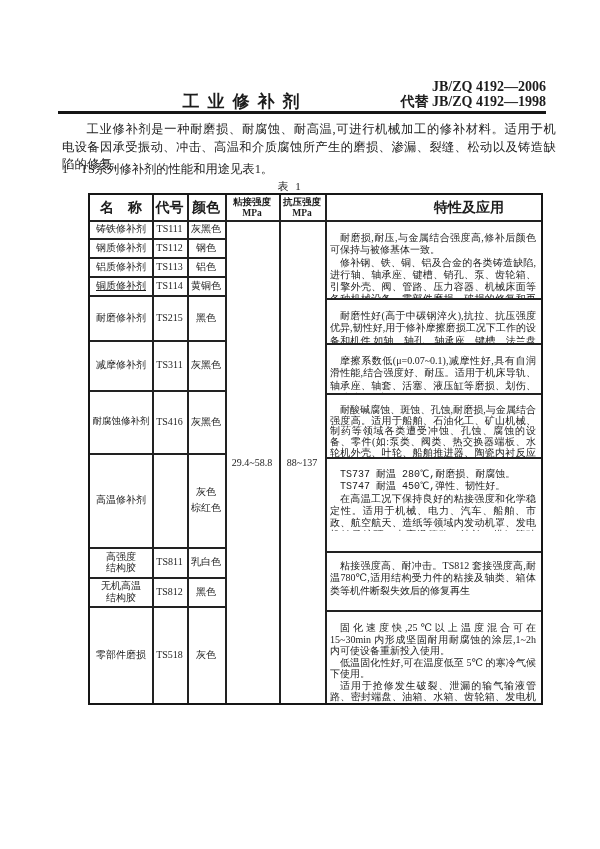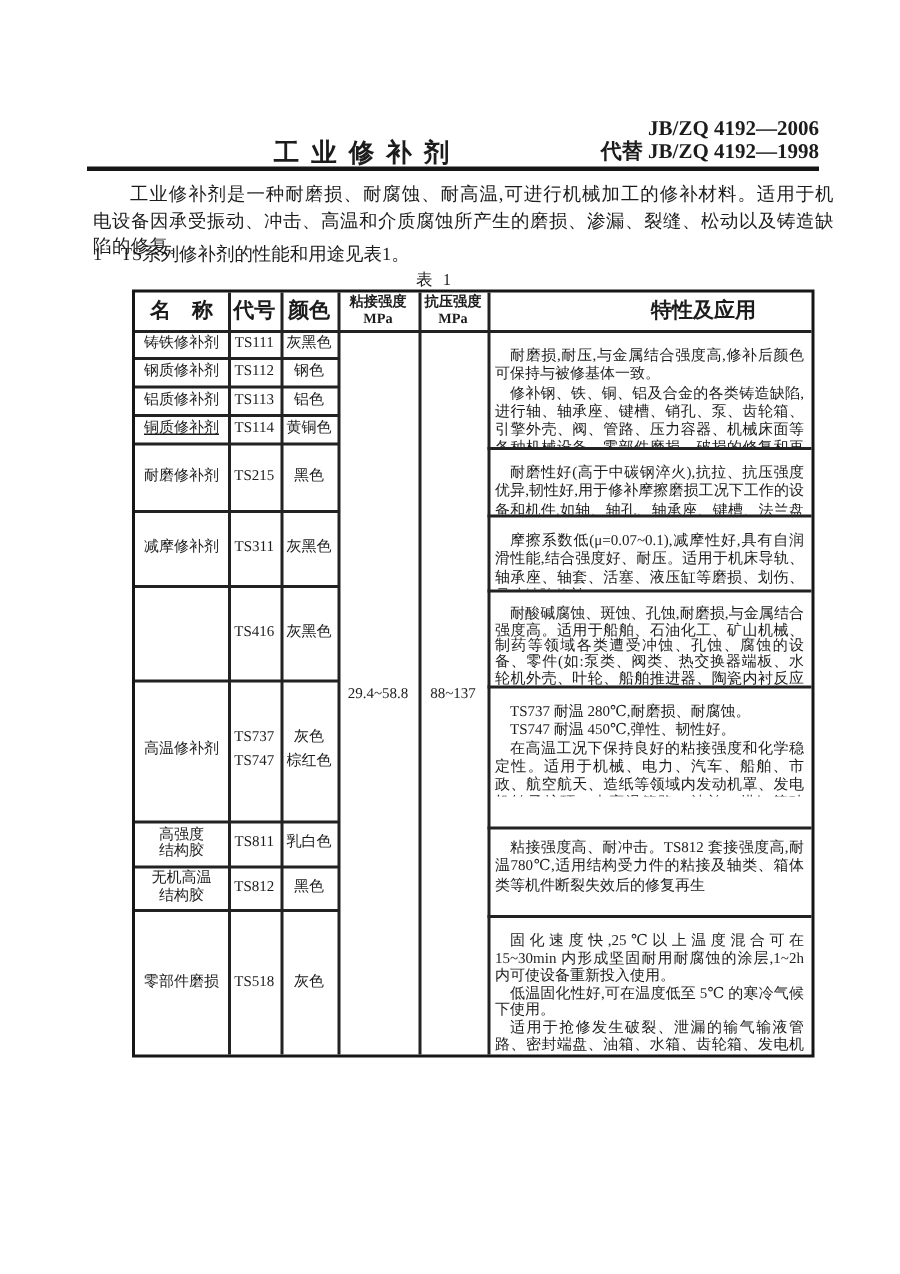--- a/index.html
+++ b/index.html
@@ -108,26 +108,25 @@
     <div class="c" style="left:97px;top:81px;width:38px;height:19px;">黄铜色</div>
 
     <div class="c" style="left:0;top:100px;width:62px;height:45px;">耐磨修补剂</div>
     <div class="c" style="left:62px;top:100px;width:35px;height:45px;">TS215</div>
     <div class="c" style="left:97px;top:100px;width:38px;height:45px;">黑色</div>
 
     <div class="c" style="left:0;top:145px;width:62px;height:50px;">减摩修补剂</div>
     <div class="c" style="left:62px;top:145px;width:35px;height:50px;">TS311</div>
     <div class="c" style="left:97px;top:145px;width:38px;height:50px;">灰黑色</div>
 
+    <div class="c" style="left:0;top:195px;width:62px;height:63px;font-size:9.5px;">耐腐蚀修补剂</div>
     <div class="c" style="left:62px;top:195px;width:35px;height:63px;">TS416</div>
     <div class="c" style="left:97px;top:195px;width:38px;height:63px;">灰黑色</div>
 
     <div class="c" style="left:0;top:258px;width:62px;height:94px;">高温修补剂</div>
-    <div class="c" style="left:62px;top:258px;width:35px;height:94px;line-height:16px;">TS737
-TS747</div>
     <div class="c" style="left:97px;top:258px;width:38px;height:94px;line-height:16px;">灰色
 棕红色</div>
 
     <div class="c" style="left:0;top:352px;width:62px;height:30px;">高强度
 结构胶</div>
     <div class="c" style="left:62px;top:352px;width:35px;height:30px;">TS811</div>
     <div class="c" style="left:97px;top:352px;width:38px;height:30px;">乳白色</div>
 
     <div class="c" style="left:0;top:382px;width:62px;height:29px;">无机高温
 结构胶</div>
@@ -147,21 +146,21 @@
     </div>
     <div class="f" style="top:103px;height:45px;">
       <div class="fp">耐磨性好(高于中碳钢淬火),抗拉、抗压强度优异,韧性好,用于修补摩擦磨损工况下工作的设备和机件,如轴、轴孔、轴承座、键槽、法兰盘等</div>
     </div>
     <div class="f" style="top:148px;height:50px;">
       <div class="fp">摩擦系数低(μ=0.07~0.1),减摩性好,具有自润滑性能,结合强度好、耐压。适用于机床导轨、轴承座、轴套、活塞、液压缸等磨损、划伤、尺寸缺陷修补</div>
     </div>
     <div class="f tight" style="top:198px;height:64px;">
       <div class="fp">耐酸碱腐蚀、斑蚀、孔蚀,耐磨损,与金属结合强度高。适用于船舶、石油化工、矿山机械、制药等领域各类遭受冲蚀、孔蚀、腐蚀的设备、零件(如:泵类、阀类、热交换器端板、水轮机外壳、叶轮、船舶推进器、陶瓷内衬反应槽等)的修复和做保护涂层</div>
     </div>
-    <div class="f" style="top:262px;height:74px;">
+    <div class="f" style="top:262px;height:74px;font-family:Liberation Mono, monospace;">
       <div class="fp">TS737 耐温 280℃,耐磨损、耐腐蚀。</div>
       <div class="fp">TS747 耐温 450℃,弹性、韧性好。</div>
       <div class="fp">在高温工况下保持良好的粘接强度和化学稳定性。适用于机械、电力、汽车、船舶、市政、航空航天、造纸等领域内发动机罩、发电机转子护环、中高温管路、法兰、烘缸等破裂、气蚀的修补、电器元件的灌注、密封等</div>
     </div>
     <div class="f" style="top:356px;height:59px;padding-top:9px;">
       <div class="fp">粘接强度高、耐冲击。TS812 套接强度高,耐温780℃,适用结构受力件的粘接及轴类、箱体类等机件断裂失效后的修复再生</div>
     </div>
     <div class="f semi" style="top:415px;height:93px;">
       <div class="fp">固化速度快,25℃以上温度混合可在 15~30min 内形成坚固耐用耐腐蚀的涂层,1~2h 内可使设备重新投入使用。</div>
       <div class="fp">低温固化性好,可在温度低至 5℃ 的寒冷气候下使用。</div>

